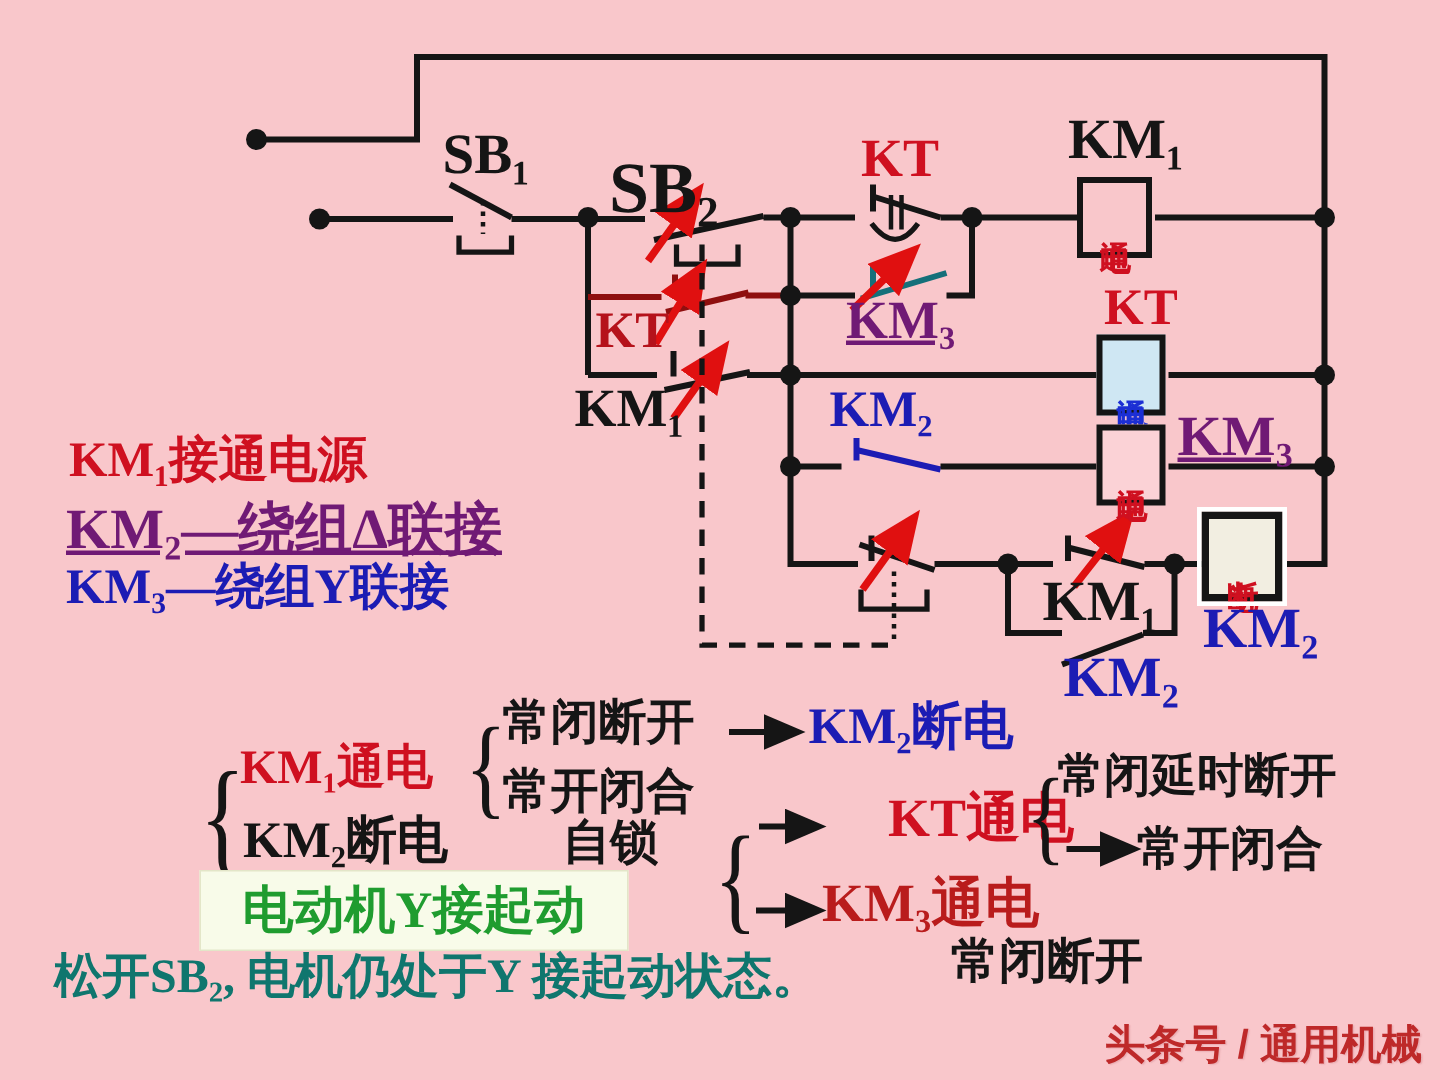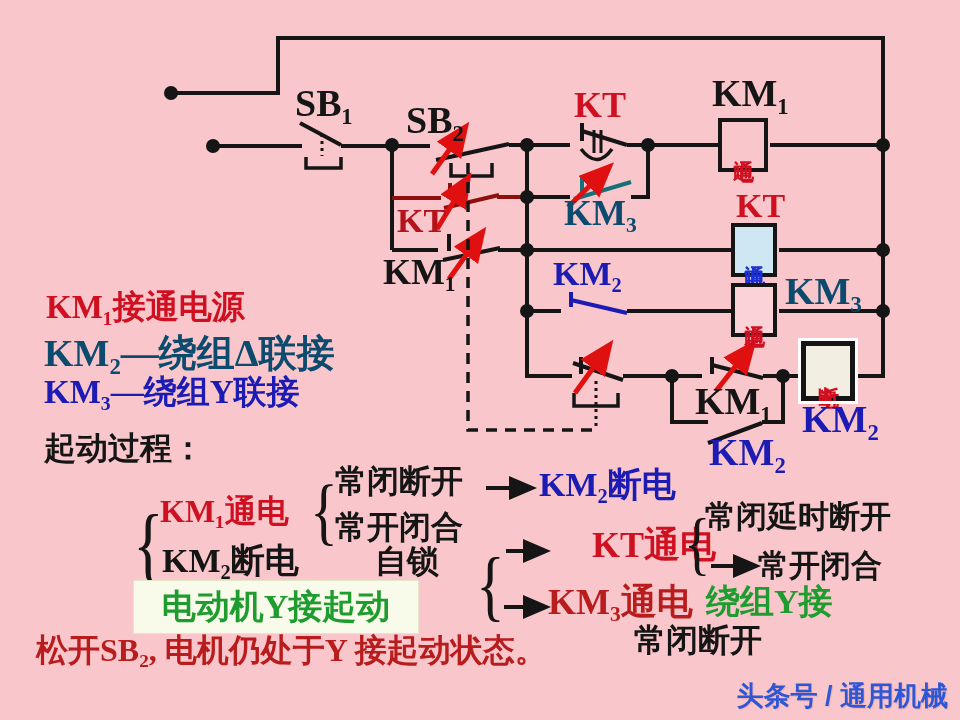--- a/index.html
+++ b/index.html
@@ -1,30 +1,30 @@
 <!DOCTYPE html>
 <html><head>
 <meta charset="utf-8">
 <style>
   html,body{margin:0;padding:0;}
   #stage{position:relative;width:960px;height:720px;background:#f9c7cb;overflow:hidden;
          font-family:"Liberation Serif","DejaVu Serif",serif;}
   svg{position:absolute;left:0;top:0;}
   .lbl{position:absolute;font-weight:bold;white-space:nowrap;line-height:1.05;}
-  .red{color:#cf1020;} .dkred{color:#b5121b;} .green{color:#0c4a6e;} .blue{color:#1c1cb4;}
-  .black{color:#151515;} .navy{color:#b91c1c;} .brightgreen{color:#1f9c2f;}
+  .red{color:#cf1020;} .dkred{color:#b5121b;} .green{color:#701a75;text-decoration:underline;} .blue{color:#1c1cb4;}
+  .black{color:#151515;} .navy{color:#0f766e;} .brightgreen{color:#1f9c2f;}
   .coilbox{position:absolute;box-sizing:border-box;border:4px solid #151515;
            display:flex;align-items:center;justify-content:center;
            writing-mode:vertical-rl;text-orientation:upright;
            font-weight:bold;font-size:21px;line-height:1.0;letter-spacing:1px;}
   .brace{position:absolute;font-weight:normal;color:#151515;transform-origin:top left;}
   .hl{position:absolute;background:#f8fbe9;border:1px solid #e3e6c8;
       display:flex;align-items:center;justify-content:center;
       font-weight:bold;}
-  .wm{position:absolute;color:#1d4ed8;opacity:.92;font-family:"Liberation Sans","DejaVu Sans",sans-serif;
+  .wm{position:absolute;color:#b91c1c;opacity:.92;font-family:"Liberation Sans","DejaVu Sans",sans-serif;
       font-weight:bold;text-shadow:1px 1px 1px #e8aab0;}
 </style>
 </head>
 <body>
 
 <div id="stage">
 
   <svg width="960" height="720" viewBox="0 0 960 720">
     <defs>
       <marker id="ahred" markerWidth="7" markerHeight="7" refX="4.5" refY="3" orient="auto">
@@ -153,52 +153,50 @@
       <path d="M504,607 L541,607" marker-end="url(#ahblk)"></path>
     </g>
   </svg>
 
   <div class="coilbox red" style="left:718px;top:118px;width:50px;height:54px;">通电</div>
   <div class="coilbox" style="left:731px;top:223px;width:46px;height:54px;background:#cfe7f3;color:#1c2fd4;">通电</div>
   <div class="coilbox red" style="left:731px;top:283px;width:46px;height:54px;background:#fbd2d6;">通电</div>
   <div class="coilbox red" style="left:801px;top:341px;width:54px;height:60px;background:#f2eee1;border-width:5px;outline:3px solid #ffffff;">断电</div>
 
   <div class="lbl black" style="left:295px;top:84px;font-size:38px;">SB₁</div>
-  <div class="lbl black" style="left:406px;top:101px;font-size:38px;">SB₂</div>
+  <div class="lbl black" style="left:406px;top:101px;font-size:48px;">SB₂</div>
   <div class="lbl dkred" style="left:397px;top:203px;font-size:34px;">KT</div>
   <div class="lbl black" style="left:383px;top:254px;font-size:36px;">KM₁</div>
   <div class="lbl red" style="left:574px;top:87px;font-size:36px;">KT</div>
   <div class="lbl green" style="left:564px;top:195px;font-size:36px;">KM₃</div>
   <div class="lbl blue" style="left:553px;top:256px;font-size:34px;">KM₂</div>
   <div class="lbl black" style="left:695px;top:382px;font-size:38px;">KM₁</div>
   <div class="lbl blue" style="left:709px;top:433px;font-size:38px;">KM₂</div>
   <div class="lbl black" style="left:712px;top:74px;font-size:38px;">KM₁</div>
   <div class="lbl red" style="left:736px;top:188px;font-size:34px;">KT</div>
   <div class="lbl green" style="left:785px;top:272px;font-size:38px;">KM₃</div>
   <div class="lbl blue" style="left:802px;top:400px;font-size:38px;">KM₂</div>
 
   <div class="lbl red" style="left:46px;top:290px;font-size:33px;">KM₁接通电源</div>
   <div class="lbl green" style="left:44px;top:334px;font-size:38px;">KM₂—绕组Δ联接</div>
   <div class="lbl blue" style="left:44px;top:375px;font-size:33px;">KM₃—绕组Y联接</div>
-  <div class="lbl black" style="left:44px;top:432px;font-size:32px;">起动过程：</div>
 
   <div class="brace" style="left:133px;top:496px;font-size:64px;transform:scaleY(1.32);">{</div>
   <div class="lbl red" style="left:160px;top:495px;font-size:32px;">KM₁通电</div>
   <div class="lbl black" style="left:162px;top:543px;font-size:34px;">KM₂断电</div>
   <div class="brace" style="left:310px;top:468px;font-size:58px;transform:scaleY(1.28);">{</div>
   <div class="lbl black" style="left:335px;top:465px;font-size:32px;">常闭断开</div>
   <div class="lbl black" style="left:335px;top:511px;font-size:32px;">常开闭合</div>
   <div class="lbl blue" style="left:539px;top:467px;font-size:34px;">KM₂断电</div>
   <div class="lbl black" style="left:375px;top:545px;font-size:32px;">自锁</div>
   <div class="brace" style="left:476px;top:541px;font-size:60px;transform:scaleY(1.32);">{</div>
   <div class="lbl red" style="left:548px;top:527px;font-size:36px;margin-left:44px;">KT通电</div>
   <div class="brace" style="left:684px;top:503px;font-size:55px;transform:scaleY(1.28);">{</div>
   <div class="lbl black" style="left:705px;top:501px;font-size:31px;">常闭延时断开</div>
   <div class="lbl black" style="left:758px;top:550px;font-size:31px;">常开闭合</div>
   <div class="lbl" style="left:548px;top:584px;font-size:36px;color:#b91c1c;">KM₃通电</div>
-  <div class="lbl brightgreen" style="left:706px;top:584px;font-size:34px;">绕组Y接</div>
   <div class="lbl black" style="left:634px;top:624px;font-size:32px;">常闭断开</div>
   <div class="hl brightgreen" style="left:133px;top:580px;width:284px;height:52px;font-size:34px;">电动机Y接起动</div>
   <div class="lbl navy" style="left:36px;top:634px;font-size:32px;">松开SB₂, 电机仍处于Y 接起动状态。</div>
 
   <div class="wm" style="left:640px;top:678px;width:308px;text-align:right;font-size:27px;">头条号 / 通用机械</div>
 
 </div>
 
 </body></html>

